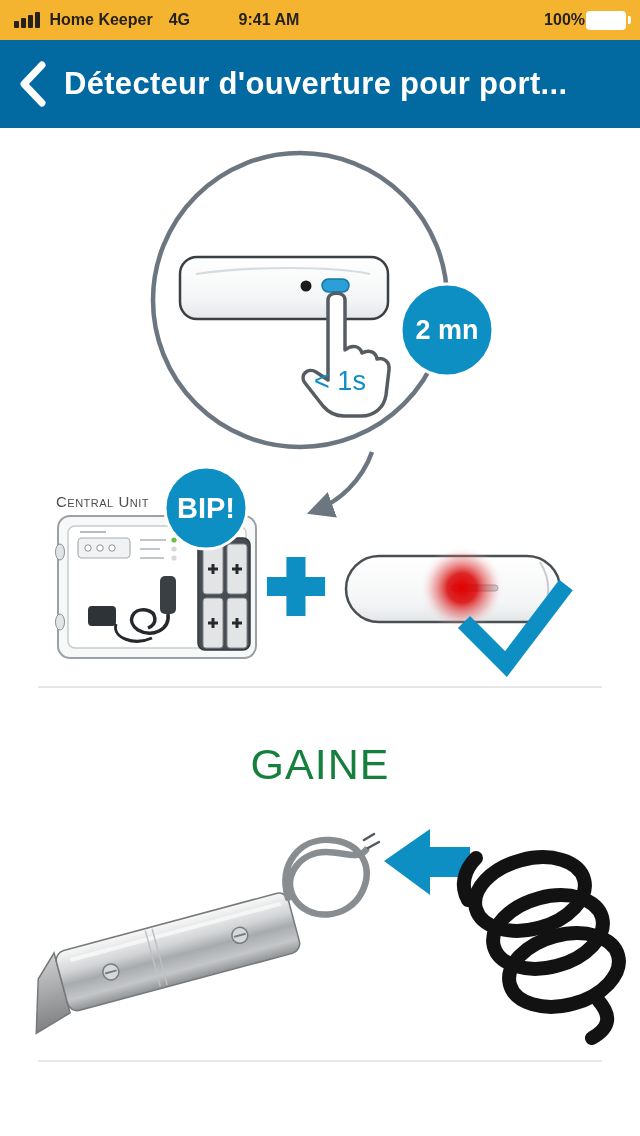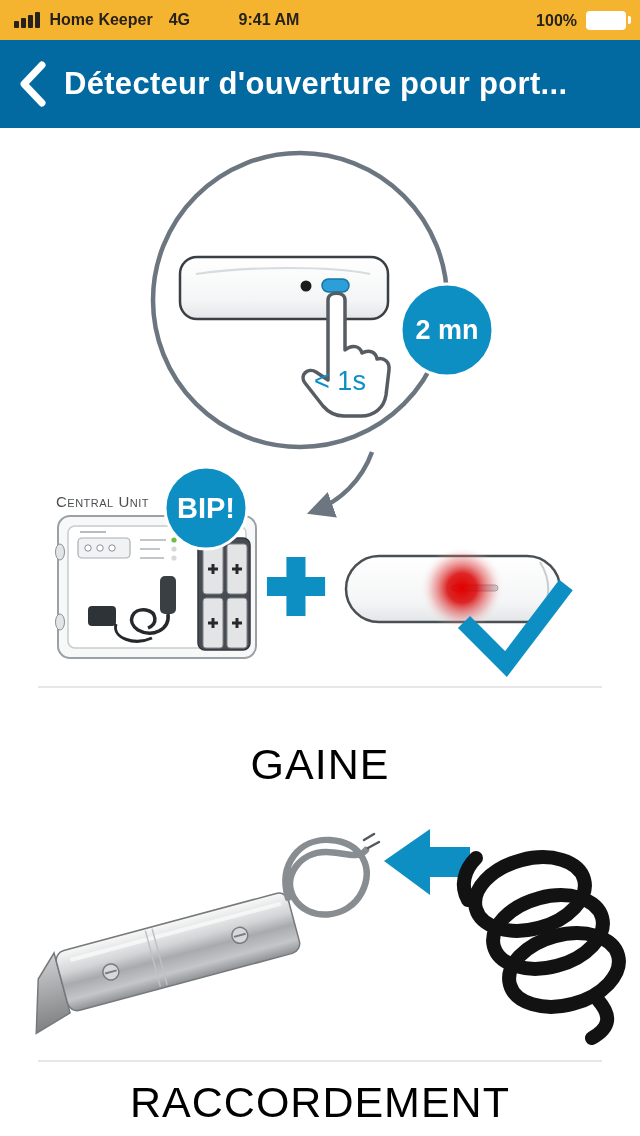--- a/index.html
+++ b/index.html
@@ -7,36 +7,36 @@
   body { font-family:"Liberation Sans", sans-serif; background:#fff; }
   .screen { position:relative; width:640px; height:1136px; overflow:hidden; background:#fff; }
 
   
   .statusbar { position:absolute; top:0; left:0; width:640px; height:40px; background:#F5B42F;
                display:flex; align-items:center; padding:8px 14px; color:#26211a; font-size:16px; font-weight:600; }
   .signal { display:flex; align-items:flex-end; gap:2.5px; height:16px; margin-right:10px; }
   .signal span { width:4.5px; background:#26211a; border-radius:1px; display:block; }
   .sb-carrier { margin-right:16px; }
   .sb-time { position:absolute; left:269px; transform:translateX(-50%); }
-  .sb-right { margin-left:auto; display:flex; align-items:flex-end; gap:9px; }
+  .sb-right { margin-left:auto; display:flex; align-items:center; gap:1px; }
   .battery { width:40px; height:19px; background:#fff; border-radius:4px; position:relative; }
   .battery::after { content:""; position:absolute; right:-5px; top:5.5px; width:3.5px; height:8px;
                     background:#fff; border-radius:0 2px 2px 0; }
 
   
   .navbar { position:absolute; top:40px; left:0; width:640px; height:88px; background:#0369a1;
             display:flex; align-items:center; padding:0 16px; gap:14px; }
   .back { width:34px; height:52px; flex:0 0 auto; cursor:pointer; }
   .nav-title { color:#fff; font-weight:bold; font-size:31px; white-space:nowrap; overflow:hidden; letter-spacing:.3px; }
 
   
   .art { position:absolute; top:128px; left:0; }
   .cu-label { position:absolute; left:56px; top:493px; font-size:15px; color:#4b4f52;
               font-variant:small-caps; letter-spacing:.5px; }
-  .heading { position:absolute; left:0; width:640px; text-align:center; color:#000000;
+  .heading { position:absolute; left:0; width:640px; text-align:center; color:#15803d;
              font-size:43px; letter-spacing:1px; }
   #gaine { top:740px; }
   #raccordement { top:1078px; }
   .divider { position:absolute; left:38px; width:564px; height:2px; background:#E7E7E7; }
 </style>
 </head>
 <body>
 
 <div class="screen">
 
@@ -182,15 +182,14 @@
         <ellipse cx="564" cy="842" rx="56" ry="35" transform="rotate(-15 564 842)"></ellipse>
         <path d="M598,872 C612,888 610,900 592,910"></path>
       </g>
     </g>
   </svg>
 
   <div class="cu-label">Central Unit</div>
   <div class="divider" style="top:686px"></div>
   <div class="heading" id="gaine">GAINE</div>
   <div class="divider" style="top:1060px"></div>
-  <div class="heading" id="raccordement">RACCORDEMENT</div>
 
 </div>
 
 </body></html>

